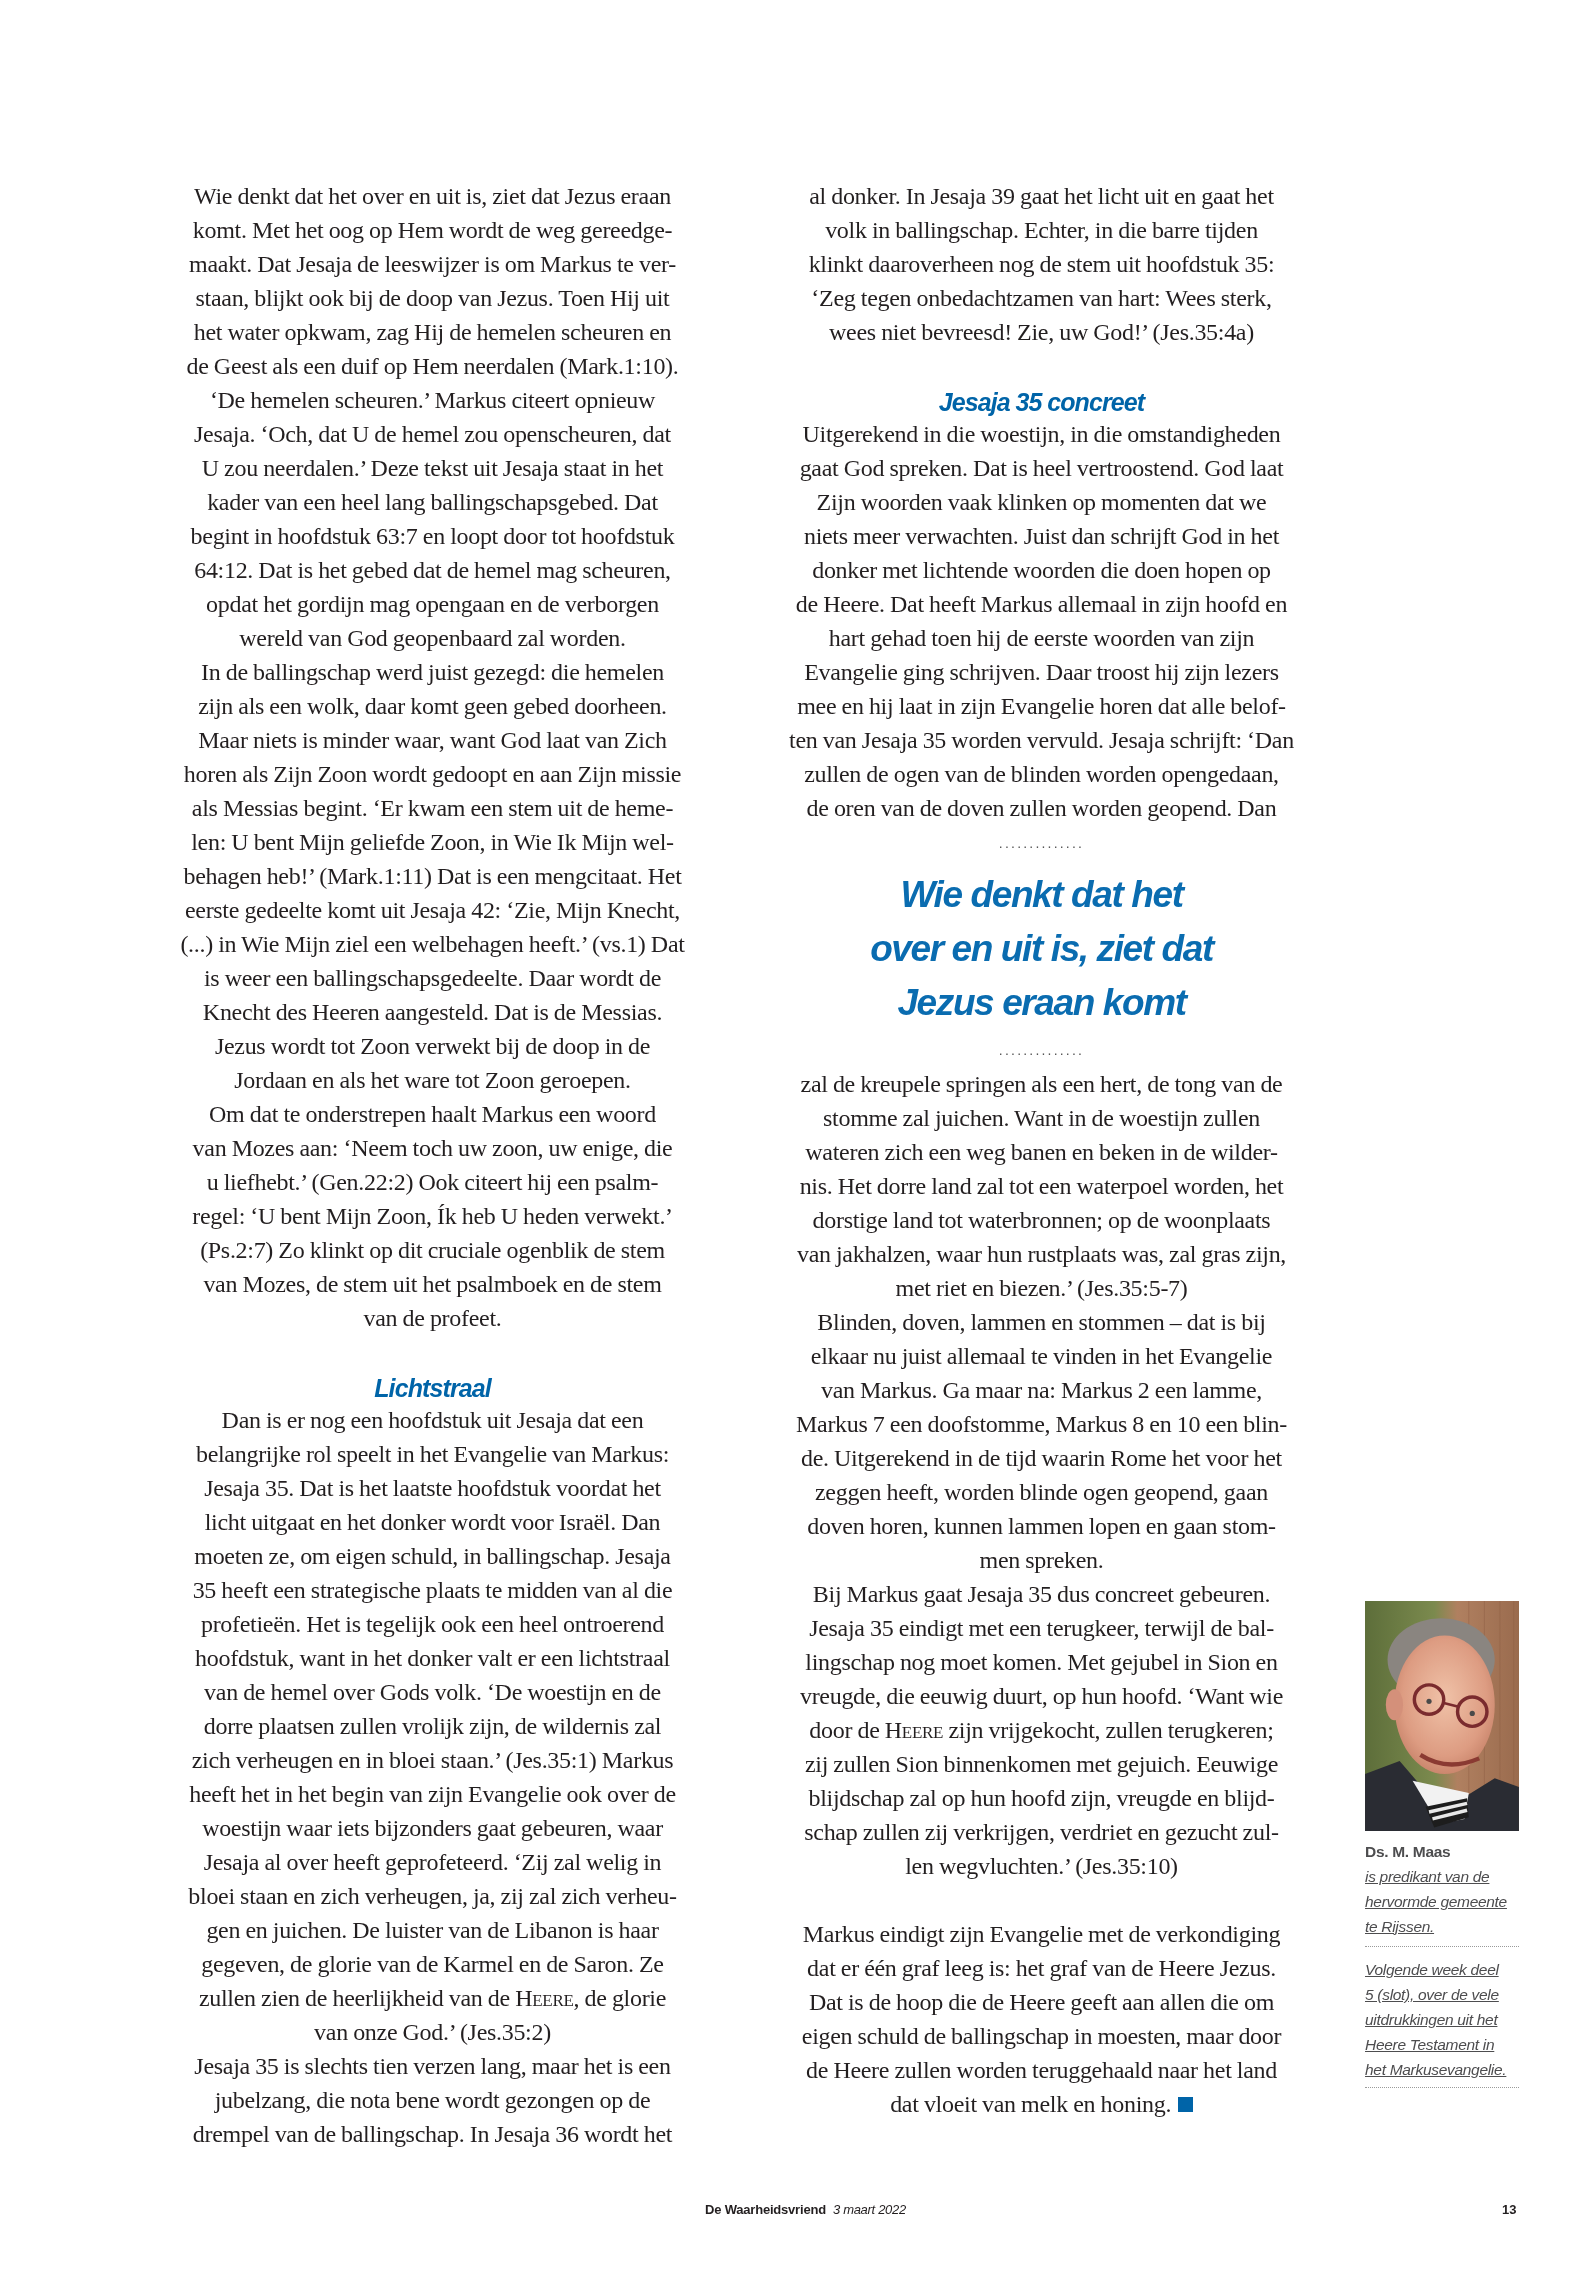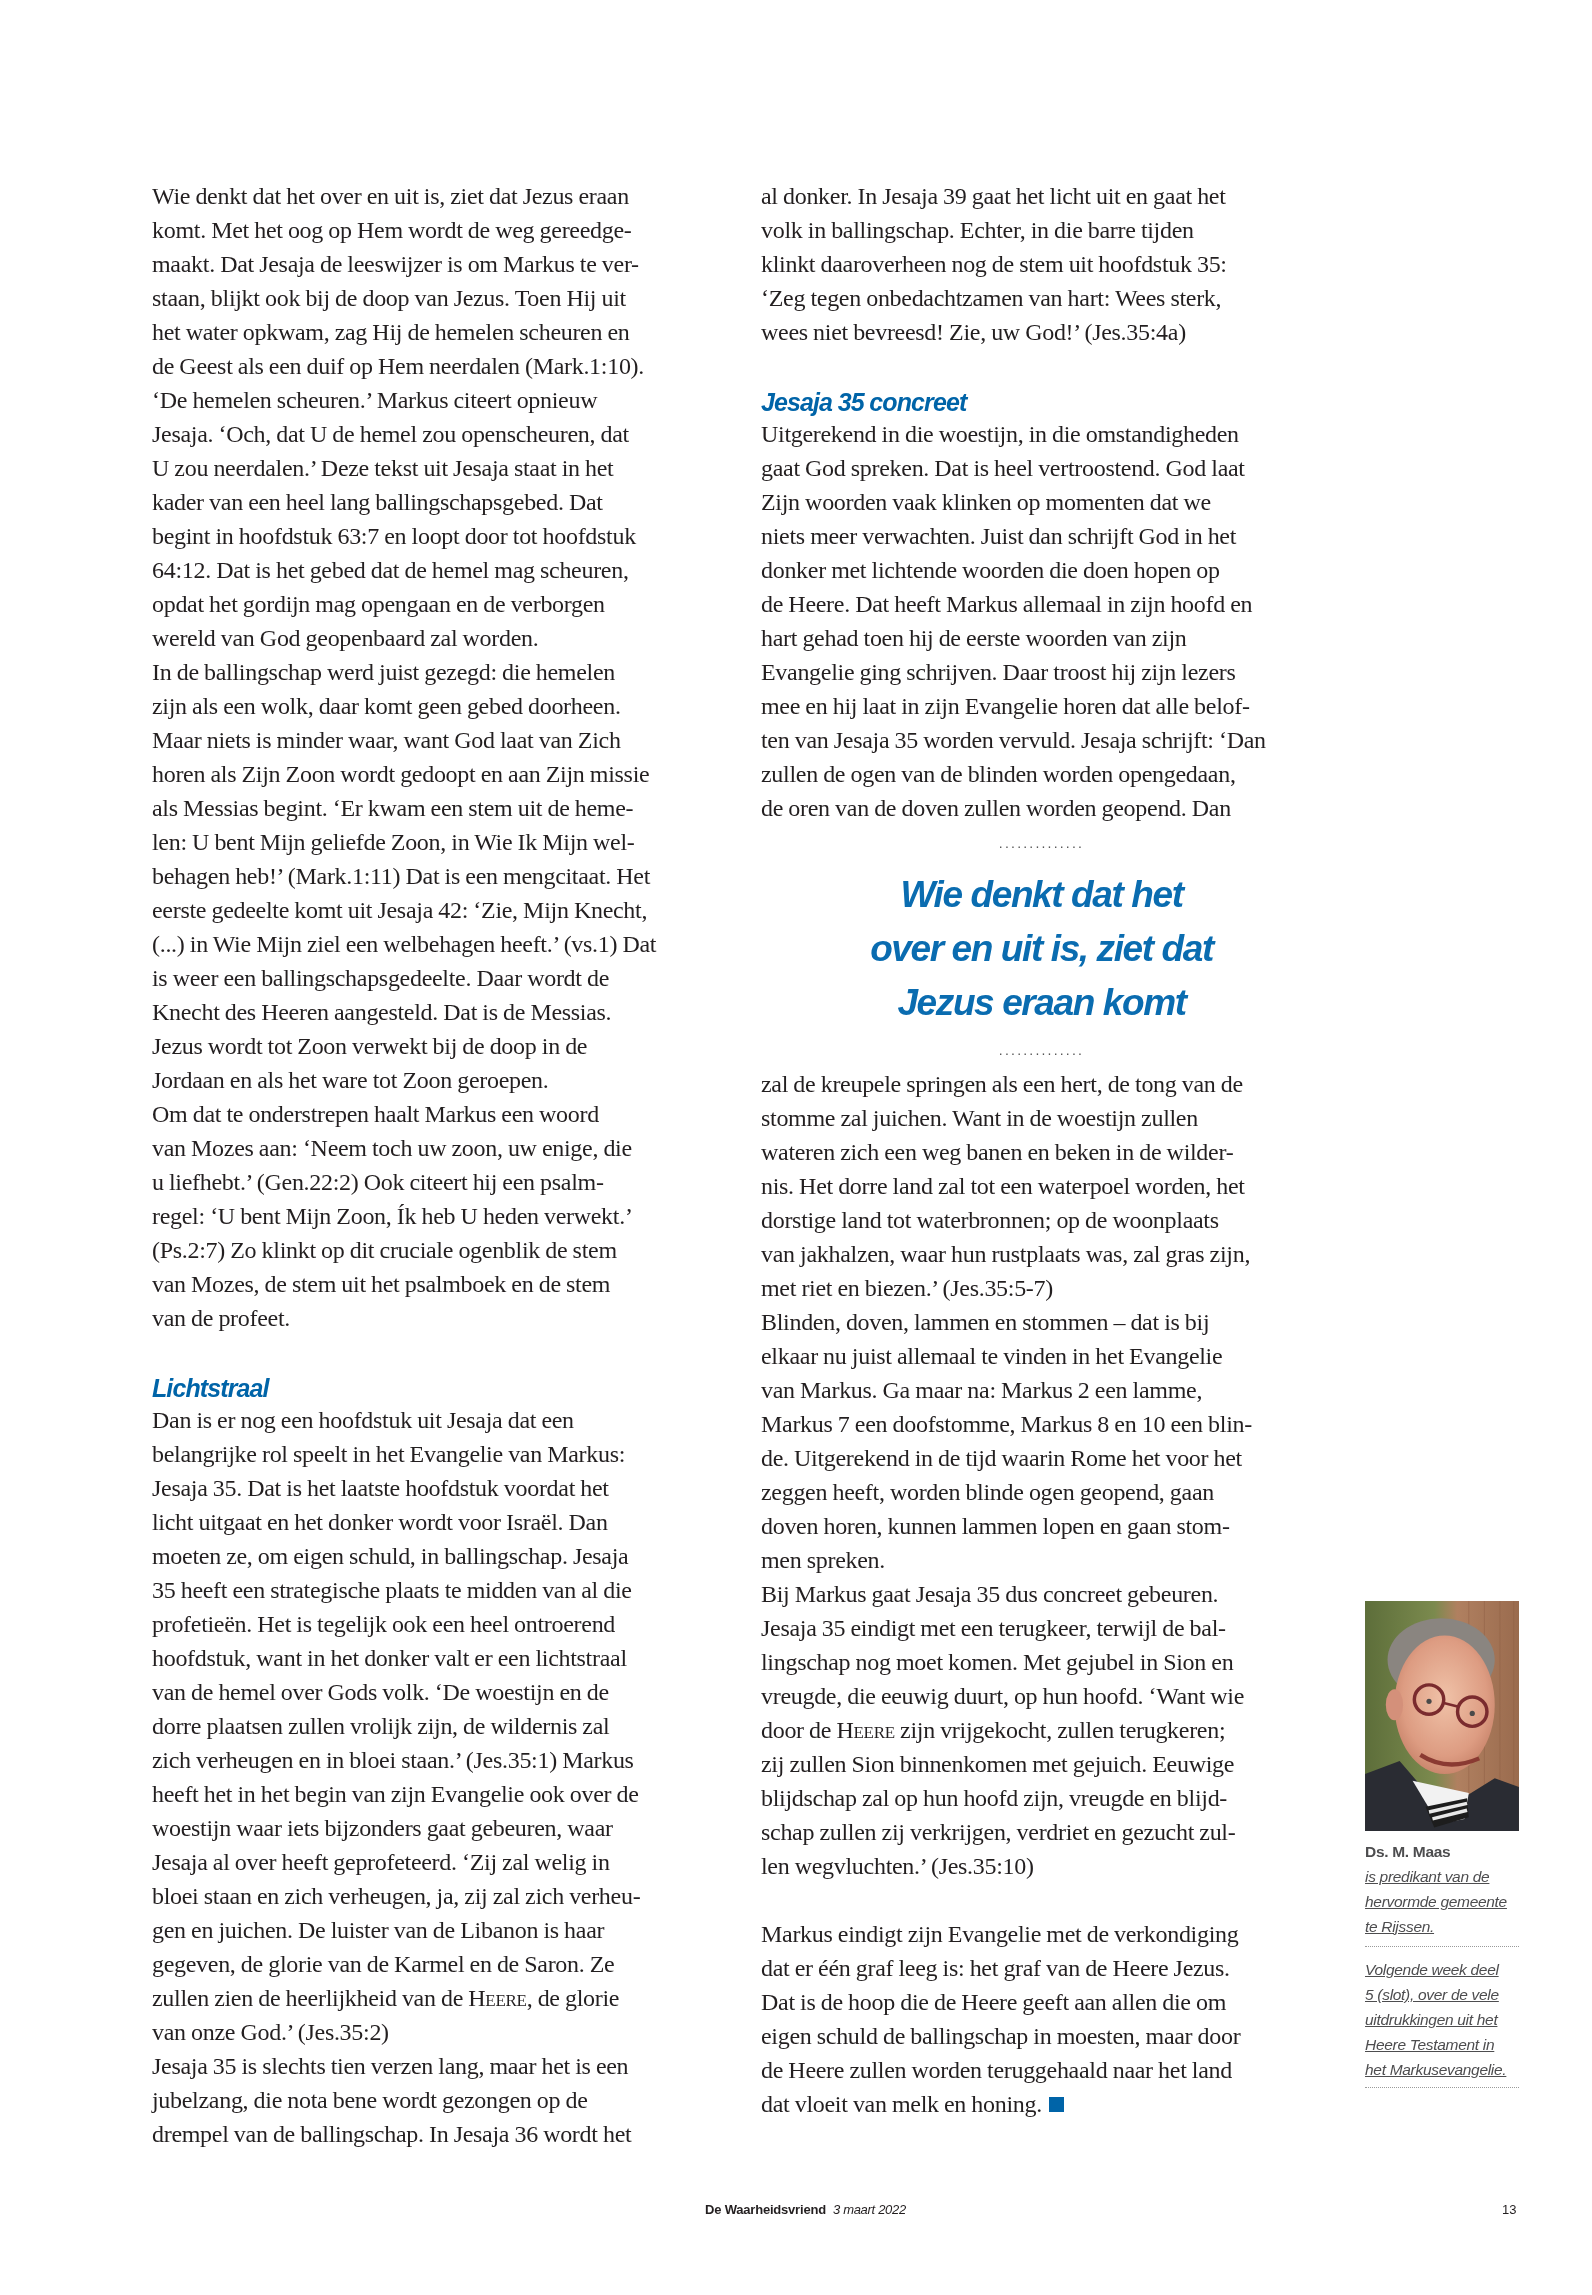--- a/index.html
+++ b/index.html
@@ -1,37 +1,37 @@
 <!DOCTYPE html>
 <html style="font-size:14px"><head>
 <meta charset="utf-8">
 <style>
   html, body { margin:0; padding:0; background:#ffffff; }
   body { width:1592px; height:2295px; position:relative; overflow:hidden; font-family:"Liberation Serif", "DejaVu Serif", serif; color:#231f20; }
-  .col { position:absolute; top:179px; font-size:24px; line-height:34px; letter-spacing:-0.3px; word-spacing:-0.4px; }
+  .col { position:absolute; top:179px; font-size:24px; line-height:34px; letter-spacing:-0.3px; word-spacing:-0.4px;text-align:center; }
   .col-left { left:152px; width:561px; }
   .col-right { left:761px; width:561px; top:179px; }
   .line { display:block; white-space:nowrap; height:34px; }
   .blank { display:block; height:34px; }
   .heading { display:block; font-family:"Liberation Sans", "DejaVu Sans", sans-serif; font-style:italic; font-weight:bold; color:#0064a8; font-size:25px; letter-spacing:-0.9px; height:34px; line-height:38px; }
   .sc { font-variant:small-caps; }
   .pull { position:absolute; left:761px; width:561px; top:835px; text-align:center; }
   .dots { display:block; color:#555; font-family:"Liberation Sans", sans-serif; font-size:14px; letter-spacing:2.2px; line-height:17.3px; }
   .pull-text { display:block; font-family:"Liberation Sans", "DejaVu Sans", sans-serif; font-style:italic; color:#0a6cb0; font-size:37px; letter-spacing:-1.4px; line-height:54px; margin:15.5px 0 12px;font-weight:bold; }
   .end-mark { display:inline-block; width:14.7px; height:14.7px; background:#0064a8; margin-left:7px; vertical-align:0px; }
   .sidebar { position:absolute; left:1365px; top:1601px; width:154px; font-family:"Liberation Sans", "DejaVu Sans", sans-serif; color:#4d4d4f; }
   .photo { width:154px; height:230px; position:relative; overflow:hidden; background:#6b7a46; }
   .author-name { font-weight:bold; font-size:15.5px; margin-top:10.4px; letter-spacing:-0.3px; line-height:22.4px; }
   .author-role, .next-week { font-style:italic; font-size:15.5px; line-height:25px; letter-spacing:-0.3px;text-decoration:underline; }
   .rule { border-top:1.7px dotted #9a9a9a; margin:7px 0 10.4px; }
   .footer { position:absolute; top:2202px; left:0; width:1592px; font-family:"Liberation Sans", "DejaVu Sans", sans-serif; font-size:13px; color:#231f20; }
   .footer-center { position:absolute; left:663px; top:0; white-space:nowrap; }
   .footer-center b { font-weight:bold; letter-spacing:-0.2px;padding-left:42px; }
   .footer-center i { margin-left:7px; letter-spacing:-0.3px; }
-  .page-num { position:absolute; left:1502px; top:0; font-weight:normal; }
+  .page-num { position:absolute; left:1502px; top:0; font-weight:bold; }
 </style>
 </head>
 <body>
 
 <div class="col col-left">
   <div id="left-before">
       <span class="line">Wie denkt dat het over en uit is, ziet dat Jezus eraan</span>
       <span class="line">komt. Met het oog op Hem wordt de weg gereedge-</span>
       <span class="line">maakt. Dat Jesaja de leeswijzer is om Markus te ver-</span>
       <span class="line">staan, blijkt ook bij de doop van Jezus. Toen Hij uit</span>

